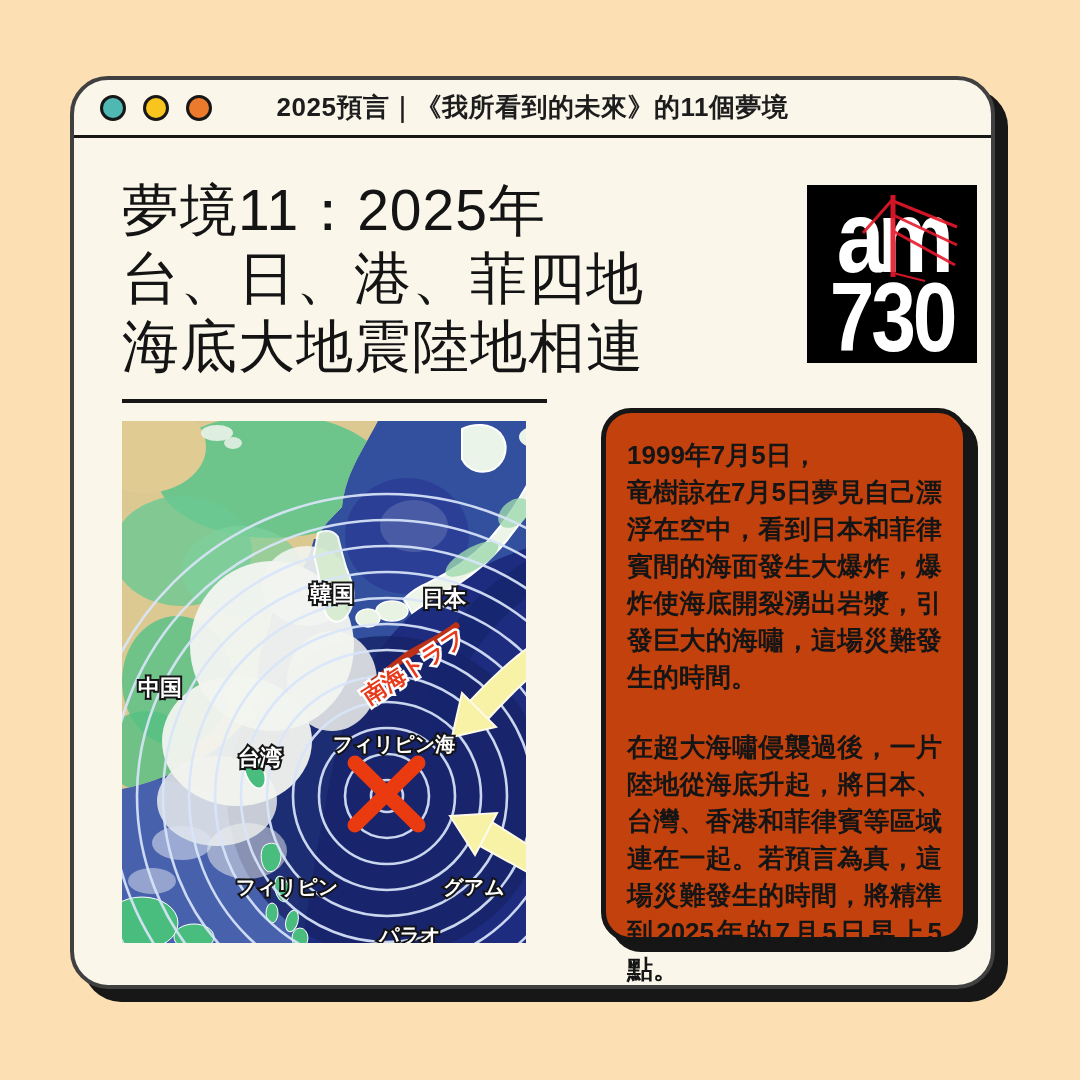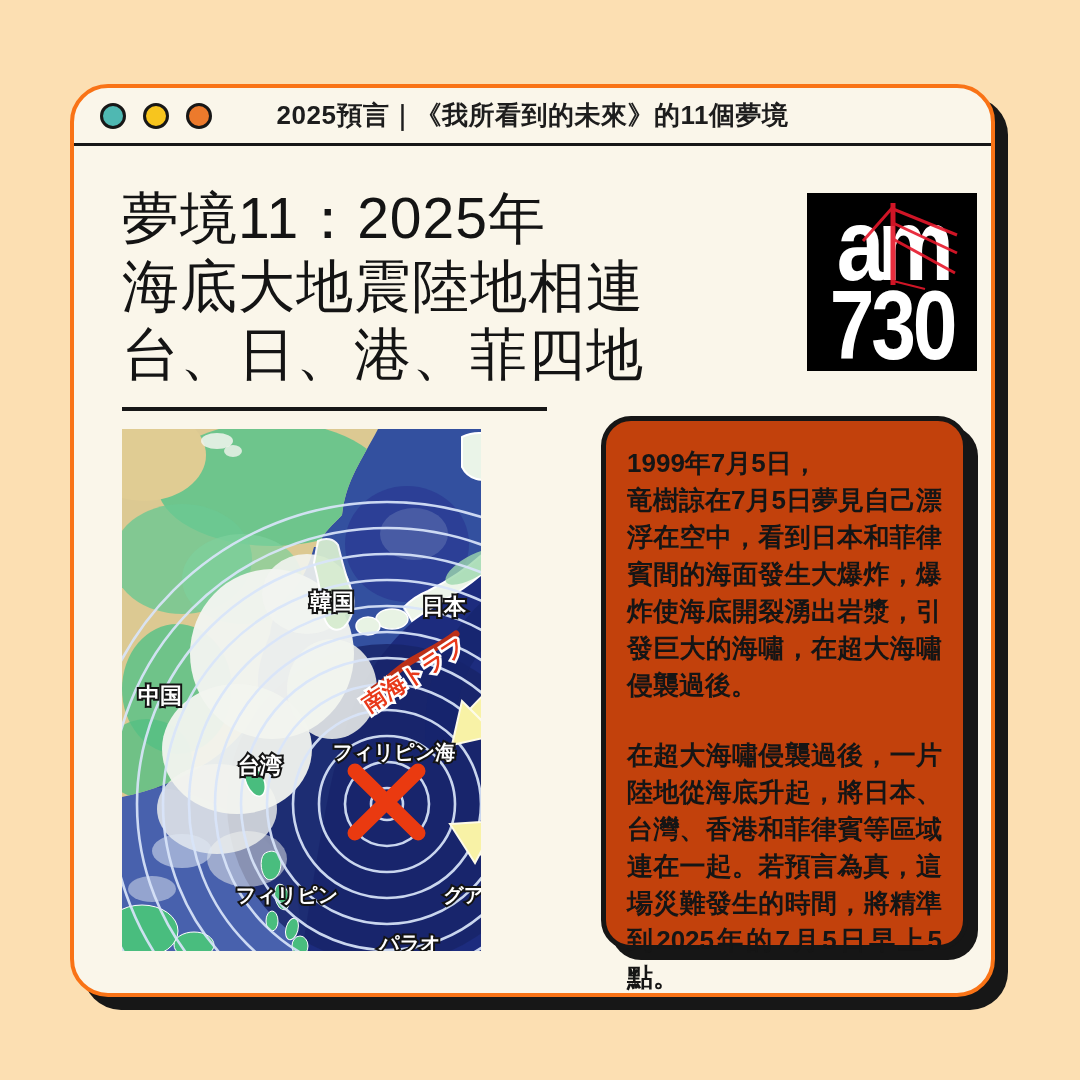--- a/index.html
+++ b/index.html
@@ -6,22 +6,22 @@
   body{
     width:1080px;height:1080px;position:relative;overflow:hidden;
     background:#fcdfb2;
     font-family:"Liberation Sans", sans-serif;
     color:#171717;
   }
   .stage{position:absolute;inset:0;}
 
   
   .card{
-    position:absolute;left:70px;top:84px;width:925px;height:913px;
-    background:#faf6ea;border:4px solid #f97316;border-radius:38px;
+    position:absolute;left:70px;top:76px;width:925px;height:913px;
+    background:#faf6ea;border:4px solid #404040;border-radius:38px;
     box-shadow:13px 13px 0 #171717;box-sizing:border-box;
   }
   .card-header{
     position:relative;height:55px;border-bottom:3px solid #171717;
     display:flex;align-items:center;padding-left:26px;gap:17px;
   }
   .dot{width:26px;height:26px;border-radius:50%;border:3px solid #171717;box-sizing:border-box;}
   .dot-teal{background:#4fb8b2;}
   .dot-yellow{background:#f7c51e;}
   .dot-orange{background:#ec7a2c;}
@@ -52,21 +52,21 @@
     font-size:98px;line-height:88px;font-weight:900;color:#ffffff;
     letter-spacing:-4px;transform:scaleX(.82);
   }
   .logo-lines{position:absolute;inset:0;}
 
   
   .divider{position:absolute;left:48px;top:319px;width:425px;height:4px;background:#171717;}
 
   
   .map{
-    position:absolute;left:48px;top:341px;width:359px;height:522px;
+    position:absolute;left:48px;top:341px;width:404px;height:522px;
     overflow:hidden;background:#7dd3fc;
   }
   .map svg{display:block;}
   .map-label{
     font-family:"Liberation Sans", sans-serif;
     font-weight:900;fill:#ffffff;stroke:#141414;stroke-width:4px;
     paint-order:stroke;text-anchor:middle;
   }
   .map-label-red{
     font-family:"Liberation Sans", sans-serif;
@@ -97,22 +97,22 @@
 
     <div class="card-header">
       <div class="dot dot-teal"></div>
       <div class="dot dot-yellow"></div>
       <div class="dot dot-orange"></div>
       <div class="header-title">2025預言｜《我所看到的未來》的11個夢境</div>
     </div>
 
     <div class="headline">
       <div>夢境11：2025年</div>
+      <div>台、日、港、菲四地</div>
       <div>海底大地震陸地相連</div>
-      <div>台、日、港、菲四地</div>
     </div>
 
     <div class="logo">
       <div class="logo-am">am</div>
       <div class="logo-730">730</div>
       <svg class="logo-lines" width="170" height="178" viewBox="0 0 170 178">
         <g stroke="#e6182b" stroke-width="3" opacity="0.9">
           <line x1="86" y1="10" x2="86" y2="92" stroke-width="5"></line>
           <line x1="86" y1="16" x2="150" y2="42"></line>
           <line x1="86" y1="30" x2="150" y2="60"></line>
@@ -231,19 +231,19 @@
         <text class="map-label" x="165" y="473" font-size="20">フィリピン</text>
         <text class="map-label" x="352" y="473" font-size="20">グアム</text>
         <text class="map-label" x="288" y="521" font-size="20">パラオ</text>
         <text class="map-label-red" x="296" y="252" font-size="23" transform="rotate(-33 296 252)">南海トラフ</text>
       </svg>
     </div>
 
     <div class="article-box">
       <p class="first">
         <span class="p1-line">1999年7月5日，</span>
-        <span>竜樹諒在7月5日夢見自己漂浮在空中，看到日本和菲律賓間的海面發生大爆炸，爆炸使海底開裂湧出岩漿，引發巨大的海嘯，在超大海嘯侵襲過後。</span>
+        <span>竜樹諒在7月5日夢見自己漂浮在空中，看到日本和菲律賓間的海面發生大爆炸，爆炸使海底開裂湧出岩漿，引發巨大的海嘯，這場災難發生的時間。</span>
       </p>
       <p>在超大海嘯侵襲過後，一片陸地從海底升起，將日本、台灣、香港和菲律賓等區域連在一起。若預言為真，這場災難發生的時間，將精準到2025年的7月5日早上5點。</p>
     </div>
 
   </div>
 </div>
 
 </body></html>

